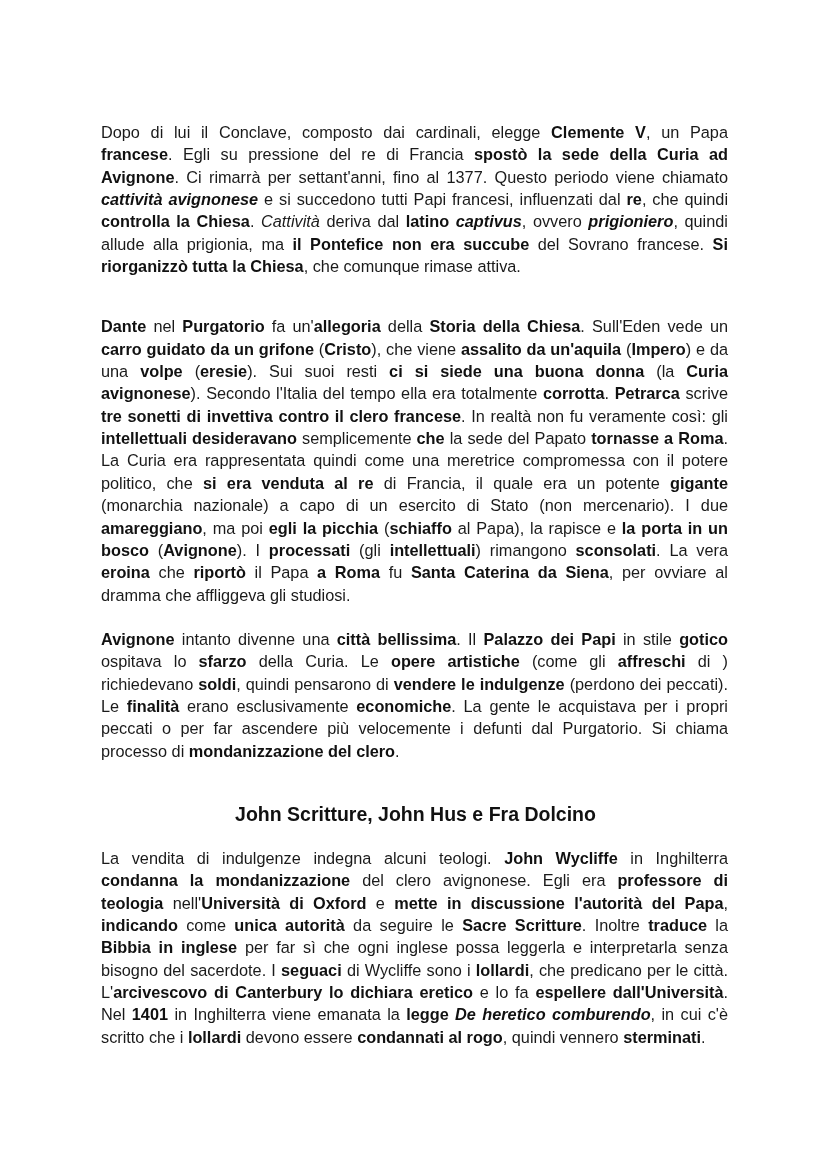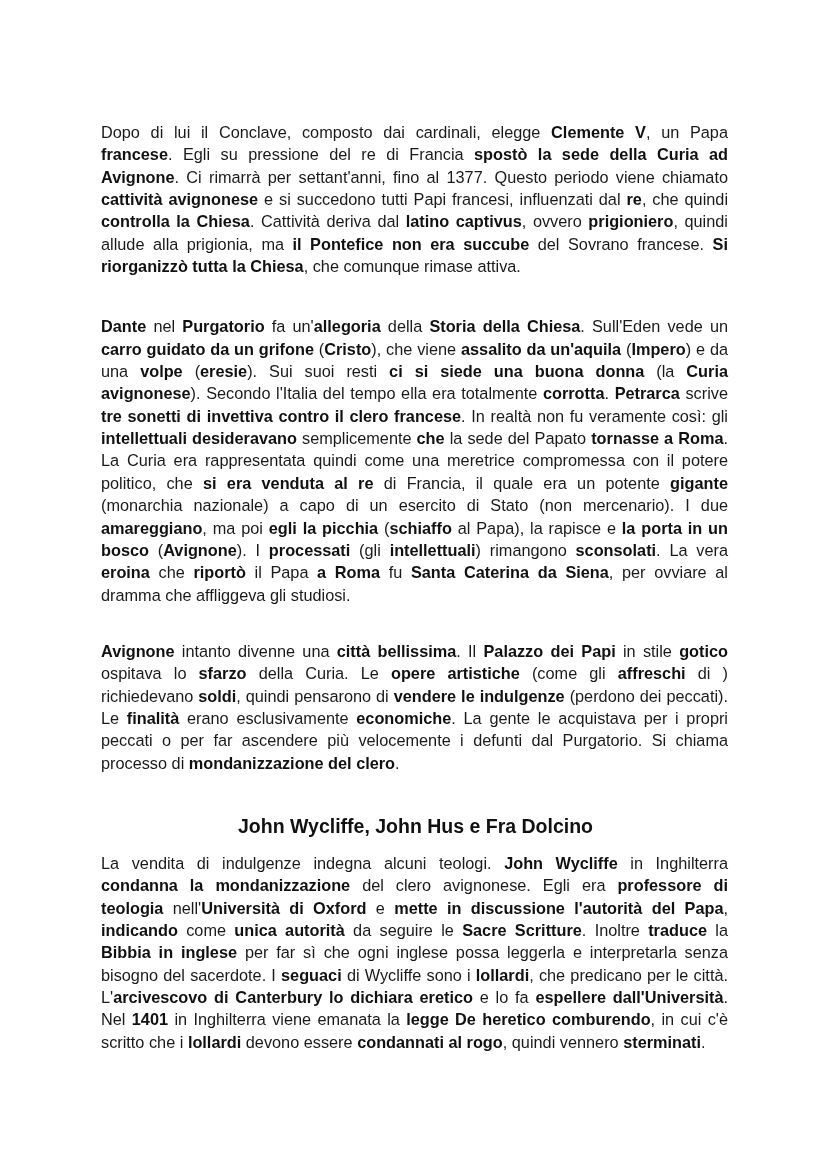--- a/index.html
+++ b/index.html
@@ -4,33 +4,33 @@
 <style>
   html, body { margin: 0; padding: 0; background: #ffffff; }
   body { width: 828px; height: 1169px; position: relative; overflow: hidden; }
   .page {
     position: absolute; left: 101px; top: 121px; width: 627px;
     font-family: "Liberation Sans", sans-serif;
     font-size: 16.3px; line-height: 22.35px; color: #1a1a1a;
   }
   .para { margin: 0; text-align: justify; text-align-last: left; }
   .p-gap1 { margin-top: 38px; }
-  .p-gap2 { margin-top: 34px; }
+  .p-gap2 { margin-top: 22px; }
   .heading {
     font-family: "Liberation Sans", sans-serif;
     font-weight: bold; font-size: 19.5px; line-height: 24px;
     text-align: center; color: #111111;
     margin: 40px 0 0 0; padding-left: 2px;
   }
-  .p-after-heading { margin-top: 14px; }
+  .p-after-heading { margin-top: 21px; }
   .b { font-weight: bold; color: #111111; }
-  .i { }
+  .i { font-style: italic; }
 </style>
 </head>
 <body>
 
 <div class="page">
   <p class="para"><span>Dopo di lui il Conclave, composto dai cardinali, elegge </span><span class="b">Clemente V</span><span>, un Papa </span><span class="b">francese</span><span>. Egli su pressione del re di Francia </span><span class="b">spostò la sede della Curia ad Avignone</span><span>. Ci rimarrà per settant'anni, fino al 1377. Questo periodo viene chiamato </span><span class="b i">cattività avignonese</span><span> e si succedono tutti Papi francesi, influenzati dal </span><span class="b">re</span><span>, che quindi </span><span class="b">controlla la Chiesa</span><span>. </span><span class="i">Cattività</span><span> deriva dal </span><span class="b">latino </span><span class="b i">captivus</span><span>, ovvero </span><span class="b i">prigioniero</span><span>, quindi allude alla prigionia, ma </span><span class="b">il Pontefice non era succube</span><span> del Sovrano francese. </span><span class="b">Si riorganizzò tutta la Chiesa</span><span>, che comunque rimase attiva.</span></p>
   <p class="para p-gap1"><span class="b">Dante</span><span> nel </span><span class="b">Purgatorio</span><span> fa un'</span><span class="b">allegoria</span><span> della </span><span class="b">Storia della Chiesa</span><span>. Sull'Eden vede un </span><span class="b">carro guidato da un grifone</span><span> (</span><span class="b">Cristo</span><span>), che viene </span><span class="b">assalito da un'aquila</span><span> (</span><span class="b">Impero</span><span>) e da una </span><span class="b">volpe</span><span> (</span><span class="b">eresie</span><span>). Sui suoi resti </span><span class="b">ci si siede una buona donna</span><span> (la </span><span class="b">Curia avignonese</span><span>). Secondo l'Italia del tempo ella era totalmente </span><span class="b">corrotta</span><span>. </span><span class="b">Petrarca</span><span> scrive </span><span class="b">tre sonetti di invettiva contro il clero francese</span><span>. In realtà non fu veramente così: gli </span><span class="b">intellettuali desideravano</span><span> semplicemente </span><span class="b">che</span><span> la sede del Papato </span><span class="b">tornasse a Roma</span><span>. La Curia era rappresentata quindi come una meretrice compromessa con il potere politico, che </span><span class="b">si era venduta al re</span><span> di Francia, il quale era un potente </span><span class="b">gigante</span><span> (monarchia nazionale) a capo di un esercito di Stato (non mercenario). I due </span><span class="b">amareggiano</span><span>, ma poi </span><span class="b">egli la picchia</span><span> (</span><span class="b">schiaffo</span><span> al Papa), la rapisce e </span><span class="b">la porta in un bosco</span><span> (</span><span class="b">Avignone</span><span>). I </span><span class="b">processati</span><span> (gli </span><span class="b">intellettuali</span><span>) rimangono </span><span class="b">sconsolati</span><span>. La vera </span><span class="b">eroina</span><span> che </span><span class="b">riportò</span><span> il Papa </span><span class="b">a Roma</span><span> fu </span><span class="b">Santa Caterina da Siena</span><span>, per ovviare al dramma che affliggeva gli studiosi.</span></p>
   <p class="para p-gap2"><span class="b">Avignone</span><span> intanto divenne una </span><span class="b">città bellissima</span><span>. Il </span><span class="b">Palazzo dei Papi</span><span> in stile </span><span class="b">gotico</span><span> ospitava lo </span><span class="b">sfarzo</span><span> della Curia. Le </span><span class="b">opere artistiche</span><span> (come gli </span><span class="b">affreschi</span><span> di ) richiedevano </span><span class="b">soldi</span><span>, quindi pensarono di </span><span class="b">vendere le indulgenze</span><span> (perdono dei peccati). Le </span><span class="b">finalità</span><span> erano esclusivamente </span><span class="b">economiche</span><span>. La gente le acquistava per i propri peccati o per far ascendere più velocemente i defunti dal Purgatorio. Si chiama processo di </span><span class="b">mondanizzazione del clero</span><span>.</span></p>
-  <h2 class="heading">John Wycliffe, John Hus e Fra Dolcino</h2>
+  <h2 class="heading">John Scritture, John Hus e Fra Dolcino</h2>
   <p class="para p-after-heading"><span>La vendita di indulgenze indegna alcuni teologi. </span><span class="b">John Wycliffe</span><span> in Inghilterra </span><span class="b">condanna la mondanizzazione</span><span> del clero avignonese. Egli era </span><span class="b">professore di teologia</span><span> nell'</span><span class="b">Università di Oxford</span><span> e </span><span class="b">mette in discussione l'autorità del Papa</span><span>, </span><span class="b">indicando</span><span> come </span><span class="b">unica autorità</span><span> da seguire le </span><span class="b">Sacre Scritture</span><span>. Inoltre </span><span class="b">traduce</span><span> la </span><span class="b">Bibbia in inglese</span><span> per far sì che ogni inglese possa leggerla e interpretarla senza bisogno del sacerdote. I </span><span class="b">seguaci</span><span> di Wycliffe sono i </span><span class="b">lollardi</span><span>, che predicano per le città. L'</span><span class="b">arcivescovo di Canterbury lo dichiara eretico</span><span> e lo fa </span><span class="b">espellere dall'Università</span><span>. Nel </span><span class="b">1401</span><span> in Inghilterra viene emanata la </span><span class="b">legge </span><span class="b i">De heretico comburendo</span><span>, in cui c'è scritto che i </span><span class="b">lollardi</span><span> devono essere </span><span class="b">condannati al rogo</span><span>, quindi vennero </span><span class="b">sterminati</span><span>.</span></p>
 </div>
 
 </body></html>

